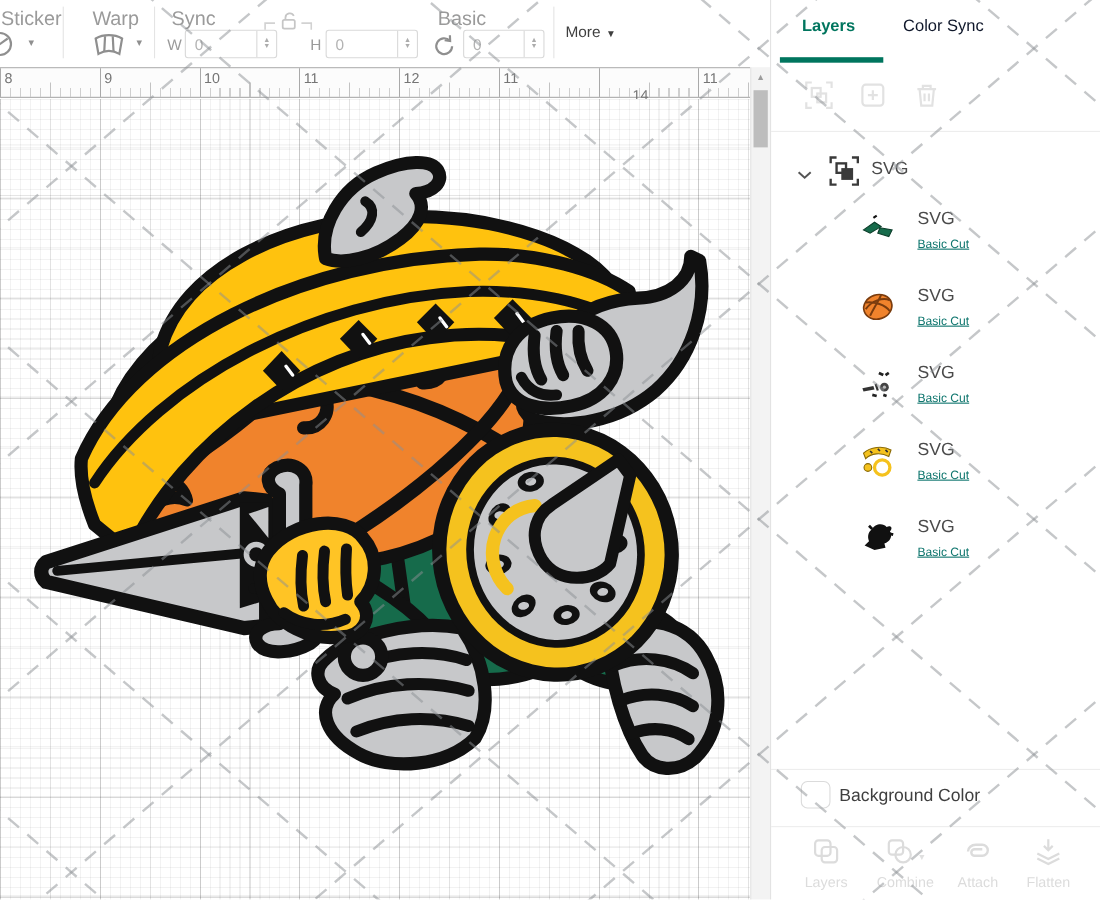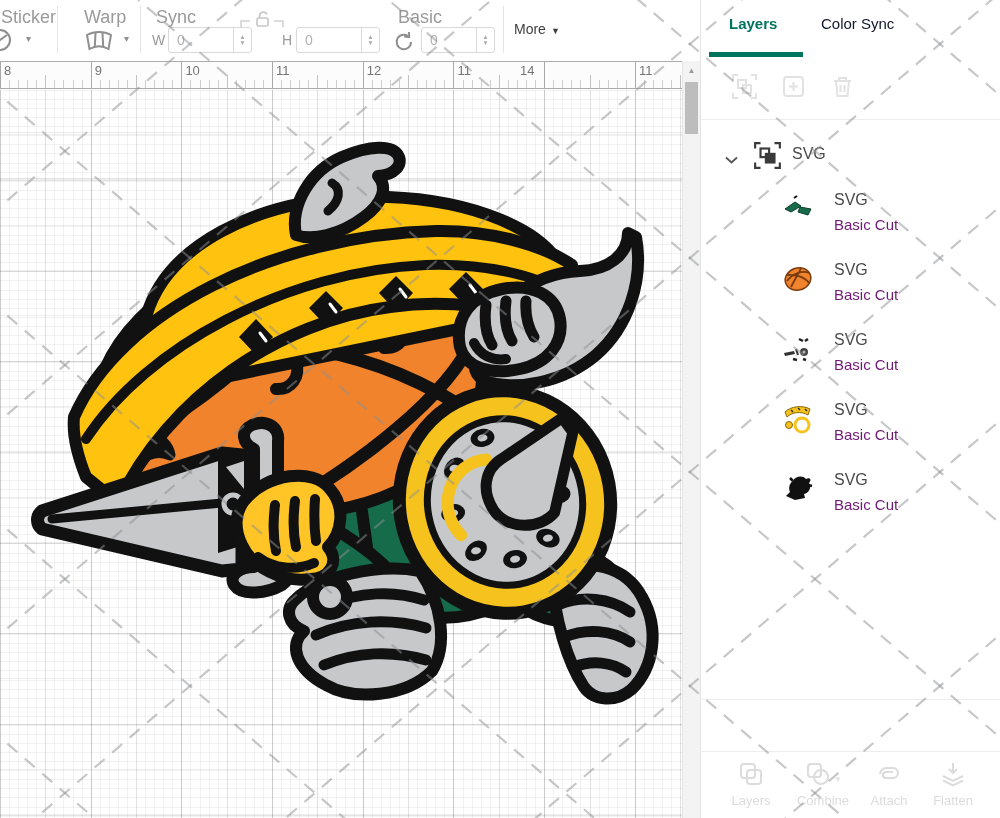--- a/index.html
+++ b/index.html
@@ -60,21 +60,21 @@
   .panel-actions .pa{position:absolute;top:3px;cursor:pointer;}
   .pdiv{position:absolute;left:0;width:100%;height:1px;background:#EDEDED;}
   .group-row{position:absolute;left:0;top:138px;width:100%;height:36px;cursor:pointer;}
   .group-row .chev{position:absolute;left:24px;top:12px;}
   .group-row .gicon{position:absolute;left:52px;top:3px;}
   .group-row .glabel{position:absolute;left:91px;top:7px;font-size:16px;color:#4A4A4A;}
   .layer-list{position:absolute;left:0;top:185px;width:100%;}
   .layer-item{position:relative;height:70px;cursor:pointer;}
   .layer-item .thumb{position:absolute;left:80px;top:6px;width:34px;height:34px;}
   .layer-item .lt{position:absolute;left:133px;top:6px;font-size:16px;color:#4A4A4A;}
-  .layer-item .ls{position:absolute;left:133px;top:31px;font-size:15px;color:#701a75;}
+  .layer-item .ls{position:absolute;left:133px;top:31px;font-size:11px;color:#0f766e;text-decoration:underline;}
   .bg-row{position:absolute;left:0;top:700px;width:100%;height:52px;cursor:pointer;}
   .bg-swatch{position:absolute;left:27px;top:10px;width:27px;height:25px;border:1px solid #DBDBDB;
     border-radius:6px;background:#fff;box-sizing:border-box;}
   .bg-label{position:absolute;left:62px;top:15px;font-size:16px;color:#3F3F3F;}
   .bottom-bar{position:absolute;left:0;top:752px;width:100%;height:66px;}
   .ba{position:absolute;top:8px;width:64px;text-align:center;cursor:pointer;}
   .ba .ic{display:inline-block;height:28px;}
   .ba .bl{font-size:13px;color:#DCDCDC;margin-top:1px;}
   .ba .bcaret{font-size:8px;color:#E0E0E0;vertical-align:6px;margin-left:2px;}
 
@@ -150,21 +150,21 @@
   </div>
 
   <div class="canvas-area">
     <div class="ruler" id="ruler">
         <span class="tick-num" style="left: 4px;">8</span>
         <span class="tick-num" style="left: 94.7px;">9</span>
         <span class="tick-num" style="left: 185.4px; text-align: center;">10</span>
         <span class="tick-num" style="left: 276.1px;">11</span>
         <span class="tick-num" style="left: 366.8px; text-align: right;">12</span>
         <span class="tick-num" style="left: 457.5px;">11</span>
-        <span class="tick-num" style="left: 520px;">14</span>
+        <span class="tick-num" style="left: 575px; margin-top: 16px;">14</span>
         <span class="tick-num" style="left: 638.9px;">11</span>
       </div>
     <div class="grid">
 
       <svg class="mascot" width="660" height="625" viewBox="0 0 660 625">
         <g stroke="var(--ink)" stroke-width="12" stroke-linejoin="round" stroke-linecap="round">
 
           <path d="M298,398 C330,380 362,380 386,396 L372,458 C342,468 316,454 300,438 Z" fill="var(--green)"></path>
           <path d="M330,378 C380,352 442,348 482,364 L520,420 L468,502 C418,522 368,514 344,478 Z" fill="var(--green)"></path>
           <path d="M465,432 C525,426 568,448 580,478 C586,502 570,518 544,518 C508,516 478,498 466,468 Z" fill="var(--green)"></path>
@@ -352,20 +352,24 @@
     <span class="thumb"><svg id="th-black" width="34" height="34" viewBox="0 0 34 34">
               <path d="M12,10 C14,5 22,4 25,8 C29,6 31,9 28,12 C31,16 28,22 23,23 L24,27 L14,29 L5,25 L9,21 C7,16 9,12 12,10 Z" fill="#111"></path>
               <path d="M9,7 l3,3 M27,14 l4,1" stroke="#111" stroke-width="2.5"></path>
             </svg></span>
     <span class="lt">SVG</span>
     <span class="ls">Basic Cut</span>
   </div>
 </div>
 
     <div class="pdiv" style="top:699px"></div>
+    <div class="bg-row">
+      <span class="bg-swatch"></span>
+      <span class="bg-label">Background Color</span>
+    </div>
     <div class="pdiv" style="top:751px"></div>
     <div class="bottom-bar" id="bottom-bar">
         <div class="ba" style="left: 18px;"><span class="ic"><svg id="ic-slice" width="28" height="28" viewBox="0 0 28 28" stroke="#DCDCDC" fill="none" stroke-width="2">
               <rect x="4" y="4" width="14" height="14" rx="3"></rect>
               <rect x="10" y="10" width="14" height="14" rx="3"></rect>
             </svg></span><div class="bl">Layers</div></div>
         <div class="ba" style="left: 90px;"><span class="ic"><svg id="ic-combine" width="28" height="28" viewBox="0 0 28 28" stroke="#DCDCDC" fill="none" stroke-width="2">
               <rect x="4" y="4" width="13" height="13" rx="3"></rect>
               <circle cx="17" cy="17" r="7"></circle>
             </svg></span><span class="bcaret">▼</span><div class="bl">Combine</div></div>

